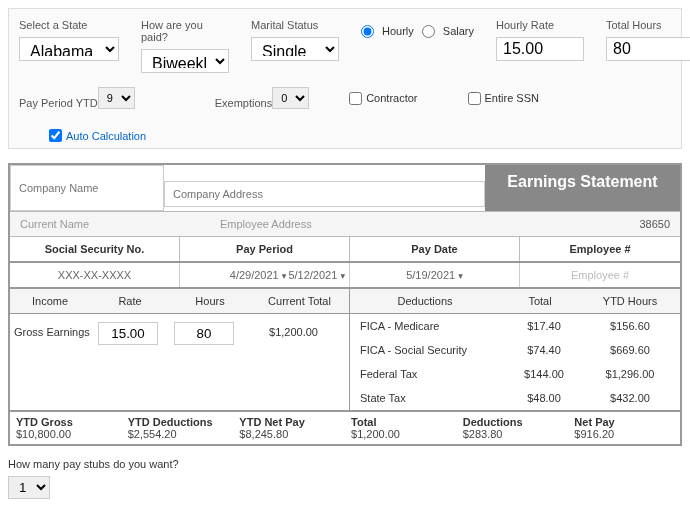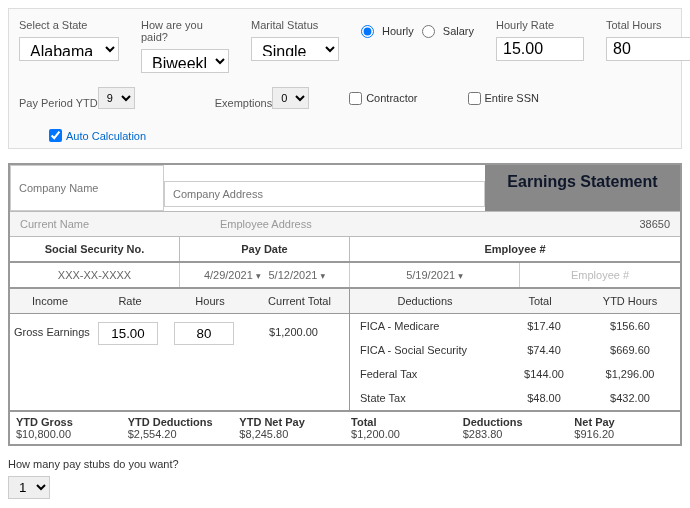--- a/index.html
+++ b/index.html
@@ -20,36 +20,36 @@
 .inline-field{display:flex;align-items:flex-end;gap:0}
 .inline-field label{font-size:11px;color:#555}
 .inline-field select{font-size:11px;padding:2px 4px;border:1px solid #ccc;height:22px}
 .chk{display:flex;align-items:center;gap:4px}
 .chk input{width:13px;height:13px}
 .stmt{border:2px solid #999;margin-top:14px}
 .stmt-head{display:flex}
 .stmt-head input{border:1px solid #ccc;padding:6px 8px;font-size:11px;color:#888}
 .company-name{width:154px;}
 .company-addr{flex:1;margin:16px 0 4px 0}
-.earnings-title{background:#888;color:#0f172a;font-size:16px;font-weight:bold;padding:8px 14px;width:195px;text-align:center}
+.earnings-title{background:#888;color:#ffffff;font-size:16px;font-weight:bold;padding:8px 14px;width:195px;text-align:center}
 .emp-row{display:flex;border-top:1px solid #bbb;border-bottom:1px solid #bbb;background:#f5f5f5}
 .emp-name{width:200px;padding:6px 10px;color:#999;font-size:11px}
 .emp-addr{flex:1;padding:6px 10px;color:#999;font-size:11px}
 .emp-id{width:80px;padding:6px 10px;color:#555;text-align:right}
 .hdr-row{display:flex;border-bottom:2px solid #999;text-align:center;font-weight:bold}
 .hdr-row>div{padding:6px 4px;border-right:1px solid #bbb}
 .hdr-row>div:last-child{border-right:none}
 .col-ssn{width:170px}
 .col-pp{width:170px}
 .col-pd{width:170px}
 .col-emp{flex:1}
 .val-row{display:flex;text-align:center;border-bottom:2px solid #999}
 .val-row>div{padding:6px 4px;border-right:1px solid #ccc;color:#666}
 .val-row>div:last-child{border-right:none}
-.pp-dates{display:flex;justify-content:center;gap:8px}
+.pp-dates{display:flex;justify-content:flex-end;gap:2px}
 .inc-hdr{display:flex;font-weight:normal;border-bottom:1px solid #999;background:#f5f5f5}
 .inc-hdr>div{padding:6px 4px;text-align:center}
 .c-income{width:80px}
 .c-rate{width:80px}
 .c-hours{width:80px}
 .c-ctotal{width:100px;border-right:1px solid #999}
 .c-ded{width:150px;text-align:left;padding-left:10px}
 .c-total{width:80px}
 .c-ytd{flex:1}
 .body-row{display:flex;position:relative}
@@ -138,20 +138,21 @@
     <input class="company-addr" placeholder="Company Address" style="">
     <div class="earnings-title">Earnings Statement</div>
   </div>
   <div class="emp-row">
     <div class="emp-name">Current Name</div>
     <div class="emp-addr">Employee Address</div>
     <div class="emp-id">38650</div>
   </div>
   <div class="hdr-row">
     <div class="col-ssn">Social Security No.</div>
+    <div class="col-pp">Pay Period</div>
     <div class="col-pd">Pay Date</div>
     <div class="col-emp">Employee #</div>
   </div>
   <div class="val-row">
     <div class="col-ssn">XXX-XX-XXXX</div>
     <div class="col-pp pp-dates">
       <span><span>4/29/2021</span> <small>▾</small></span>
       <span><span>5/12/2021</span> <small>▾</small></span>
     </div>
     <div class="col-pd"><span>5/19/2021</span> <small>▾</small></div>

